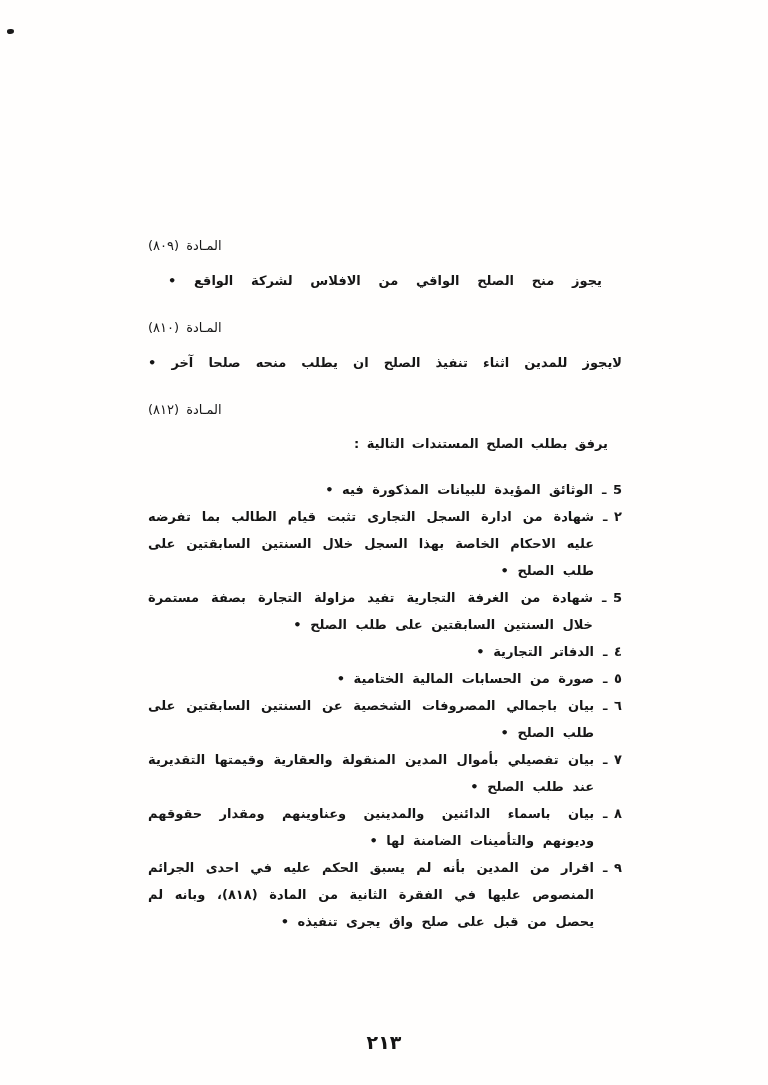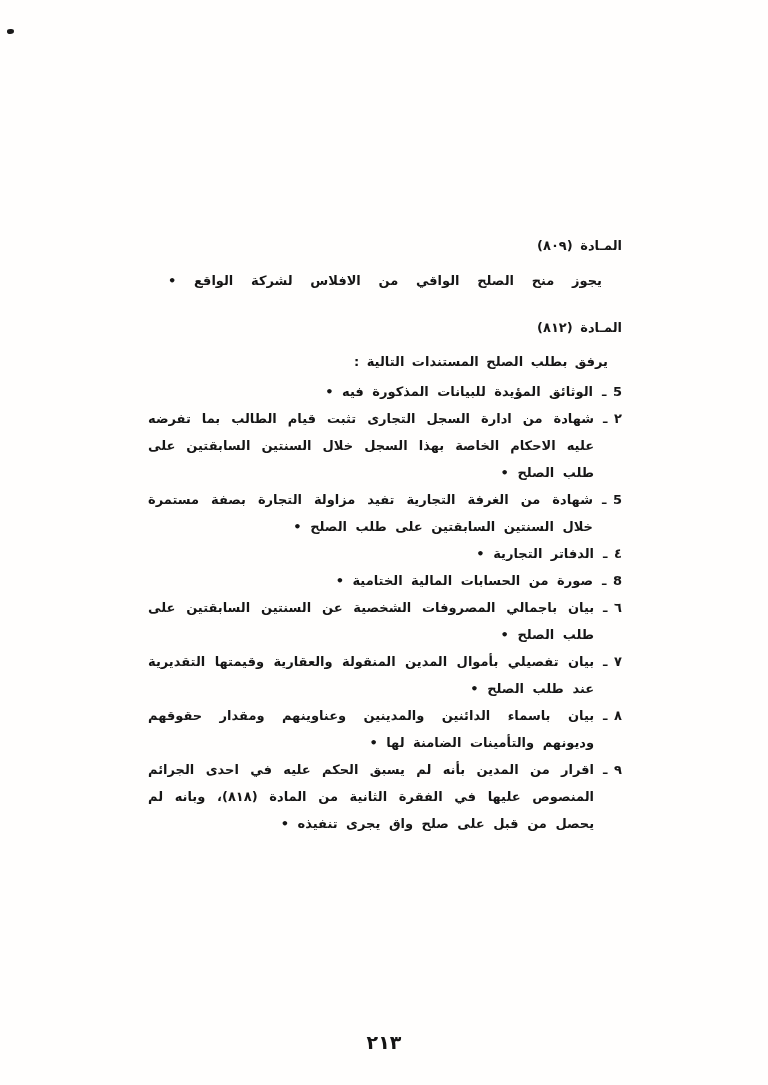--- a/index.html
+++ b/index.html
@@ -25,38 +25,38 @@
     top: 238px;
     left: 148px;
     width: 474px;
     direction: rtl;
     font-size: 13px;
     font-weight: 700;
     color: #161616;
   }
   .article { margin-bottom: 25px; }
   .article-title {
-    text-align: right;
+    text-align: left;
     font-size: 13px;
-    font-weight: 700;
+    font-weight: 400;
     margin-bottom: 13px;
     word-spacing: 3px;
   }
   .article-body {
     text-align: justify;
     line-height: 29px;
     word-spacing: 5px;
   }
   .stretch { text-align-last: justify; }
   .pad-sides { padding: 0 20px; }
   .indent { text-indent: 14px; }
   .article-intro {
     line-height: 28px;
     text-indent: 14px;
-    margin-bottom: 2px;
+    margin-bottom: 18px;
     word-spacing: 3px;
   }
   .item {
     display: flex;
     direction: rtl;
     line-height: 27px;
     align-items: flex-start;
   }
   .item-num {
     white-space: nowrap;
@@ -87,20 +87,24 @@
 
   <div class="speck"></div>
 
   <div class="content">
 
     <section class="article">
       <h2 class="article-title">المـادة (٨٠٩)</h2>
       <p class="article-body stretch pad-sides">يجوز منح الصلح الواقي من الافلاس لشركة الواقع&nbsp;•</p>
     </section>
 
+    <section class="article">
+      <h2 class="article-title">المـادة (٨١٠)</h2>
+      <p class="article-body stretch">لايجوز للمدين اثناء تنفيذ الصلح ان يطلب منحه صلحا آخر&nbsp;•</p>
+    </section>
 
 
     <section class="article">
       <h2 class="article-title">المـادة (٨١٢)</h2>
       <p class="article-intro">يرفق بطلب الصلح المستندات التالية :</p>
 
       <div class="item">
         <span class="item-num">5 ـ</span>
         <span class="item-text">الوثائق المؤيدة للبيانات المذكورة فيه&nbsp;•</span>
       </div>
@@ -110,21 +114,21 @@
       </div>
       <div class="item">
         <span class="item-num">5 ـ</span>
         <span class="item-text">شهادة من الغرفة التجارية تفيد مزاولة التجارة بصفة مستمرة خلال السنتين السابقتين على طلب الصلح&nbsp;•</span>
       </div>
       <div class="item">
         <span class="item-num">٤ ـ</span>
         <span class="item-text">الدفاتر التجارية&nbsp;•</span>
       </div>
       <div class="item">
-        <span class="item-num">8 ـ</span>
+        <span class="item-num">٥ ـ</span>
         <span class="item-text">صورة من الحسابات المالية الختامية&nbsp;•</span>
       </div>
       <div class="item">
         <span class="item-num">٦ ـ</span>
         <span class="item-text">بيان باجمالي المصروفات الشخصية عن السنتين السابقتين على طلب الصلح&nbsp;•</span>
       </div>
       <div class="item">
         <span class="item-num">٧ ـ</span>
         <span class="item-text">بيان تفصيلي بأموال المدين المنقولة والعقارية وقيمتها التقديرية عند طلب الصلح&nbsp;•</span>
       </div>

